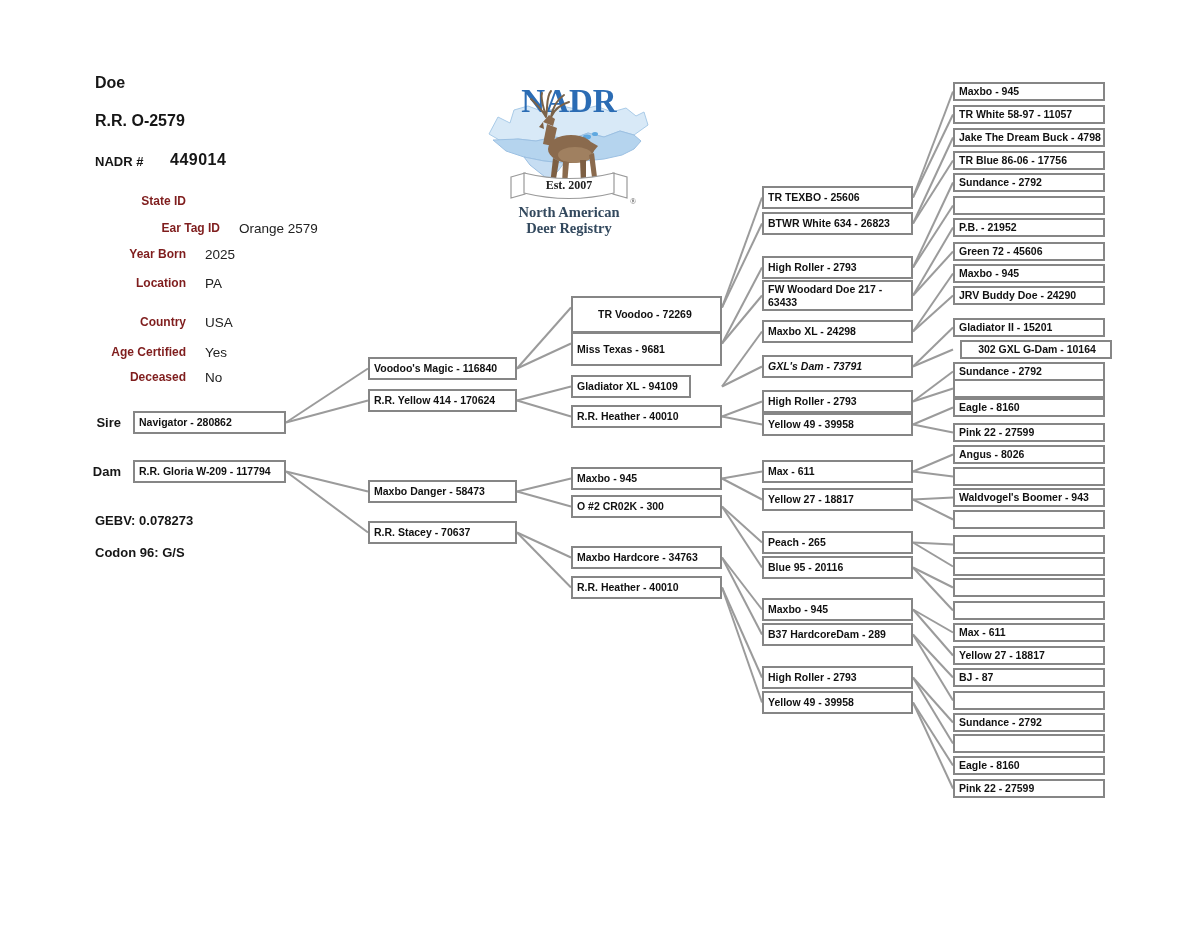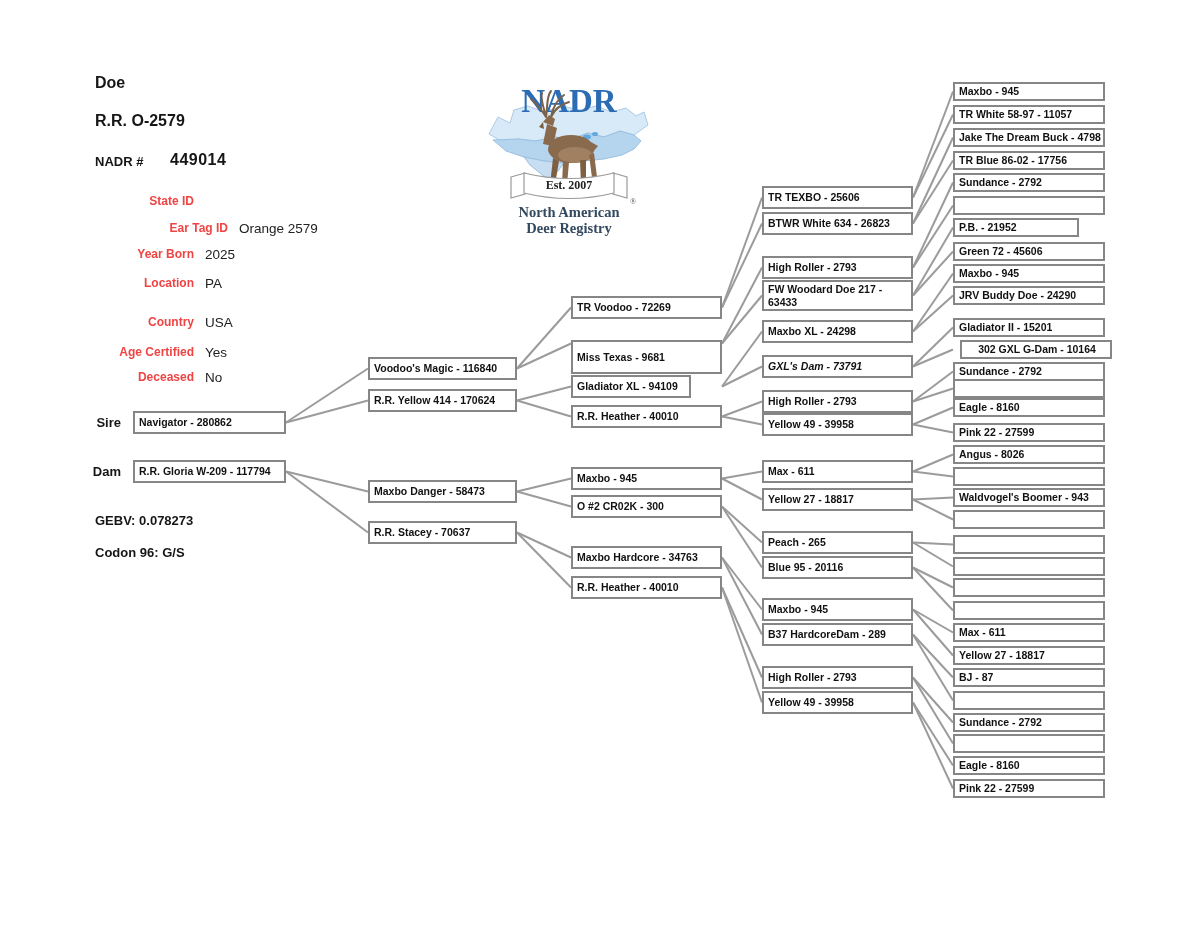--- a/index.html
+++ b/index.html
@@ -7,21 +7,21 @@
     position:relative;width:1200px;height:927px;background:#fff;
     font-family:"Liberation Sans","DejaVu Sans",sans-serif;overflow:hidden;color:#111;
   }
   
   .hdr{position:absolute;font-weight:bold;color:#161616;}
   .hdr-sex{left:95px;top:74px;font-size:16px;}
   .hdr-name{left:95px;top:112px;font-size:16px;}
   .hdr-nadr-label{left:95px;top:154px;font-size:13px;}
   .hdr-nadr-number{left:170px;top:151px;font-size:16px;letter-spacing:.5px;}
   .info-row{position:absolute;left:0;height:16px;width:400px;}
-  .info-label{position:absolute;left:64px;width:130px;text-align:right;font-weight:bold;font-size:12px;color:#ef4444;}
+  .info-label{position:absolute;left:56px;width:130px;text-align:right;font-weight:bold;font-size:12px;color:#7f1d1d;}
   .info-value{position:absolute;left:205px;font-size:13.5px;color:#222;}
   .hdr-gebv{left:95px;top:513px;font-size:13px;}
   .hdr-codon{left:95px;top:545px;font-size:13px;}
   
   .connectors{position:absolute;left:0;top:0;}
   .connectors line{stroke:#9b9b9b;stroke-width:2;}
   .node{
     position:absolute;box-sizing:border-box;border:2px solid #868686;background:#fff;
     display:flex;align-items:center;z-index:2;
   }
@@ -197,24 +197,24 @@
       </div>
       <div class="node" style="left: 368px; top: 389px; width: 149px; height: 23px;">
         <span class="node-label">R.R. Yellow 414 - 170624</span>
       </div>
       <div class="node" style="left: 368px; top: 480px; width: 149px; height: 23px;">
         <span class="node-label">Maxbo Danger - 58473</span>
       </div>
       <div class="node" style="left: 368px; top: 521px; width: 149px; height: 23px;">
         <span class="node-label">R.R. Stacey - 70637</span>
       </div>
-      <div class="node" style="left: 571px; top: 296px; width: 151px; height: 23px;">
+      <div class="node" style="left: 571px; top: 296px; width: 151px; height: 37px; padding-left: 21px;">
         <span class="node-label">TR Voodoo - 72269</span>
       </div>
-      <div class="node" style="left: 571px; top: 332px; width: 151px; height: 34px; margin-top: 8px;">
+      <div class="node" style="left: 571px; top: 332px; width: 151px; height: 34px;">
         <span class="node-label">Miss Texas - 9681</span>
       </div>
       <div class="node" style="left: 571px; top: 375px; width: 120px; height: 23px;">
         <span class="node-label">Gladiator XL - 94109</span>
       </div>
       <div class="node" style="left: 571px; top: 405px; width: 151px; height: 23px;">
         <span class="node-label">R.R. Heather - 40010</span>
       </div>
       <div class="node" style="left: 571px; top: 467px; width: 151px; height: 23px;">
         <span class="node-label">Maxbo - 945</span>
@@ -279,29 +279,29 @@
       <div class="node" style="left: 953px; top: 82px; width: 152px; height: 19px;">
         <span class="node-label">Maxbo - 945</span>
       </div>
       <div class="node" style="left: 953px; top: 105px; width: 152px; height: 19px;">
         <span class="node-label">TR White 58-97 - 11057</span>
       </div>
       <div class="node" style="left: 953px; top: 128px; width: 152px; height: 19px;">
         <span class="node-label">Jake The Dream Buck - 4798</span>
       </div>
       <div class="node" style="left: 953px; top: 151px; width: 152px; height: 19px;">
-        <span class="node-label">TR Blue 86-02 - 17756</span>
+        <span class="node-label">TR Blue 86-06 - 17756</span>
       </div>
       <div class="node" style="left: 953px; top: 173px; width: 152px; height: 19px;">
         <span class="node-label">Sundance - 2792</span>
       </div>
       <div class="node" style="left: 953px; top: 196px; width: 152px; height: 19px;">
         <span class="node-label"></span>
       </div>
-      <div class="node" style="left: 953px; top: 218px; width: 126px; height: 19px;">
+      <div class="node" style="left: 953px; top: 218px; width: 152px; height: 19px;">
         <span class="node-label">P.B. - 21952</span>
       </div>
       <div class="node" style="left: 953px; top: 242px; width: 152px; height: 19px;">
         <span class="node-label">Green 72 - 45606</span>
       </div>
       <div class="node" style="left: 953px; top: 264px; width: 152px; height: 19px;">
         <span class="node-label">Maxbo - 945</span>
       </div>
       <div class="node" style="left: 953px; top: 286px; width: 152px; height: 19px;">
         <span class="node-label">JRV Buddy Doe - 24290</span>

